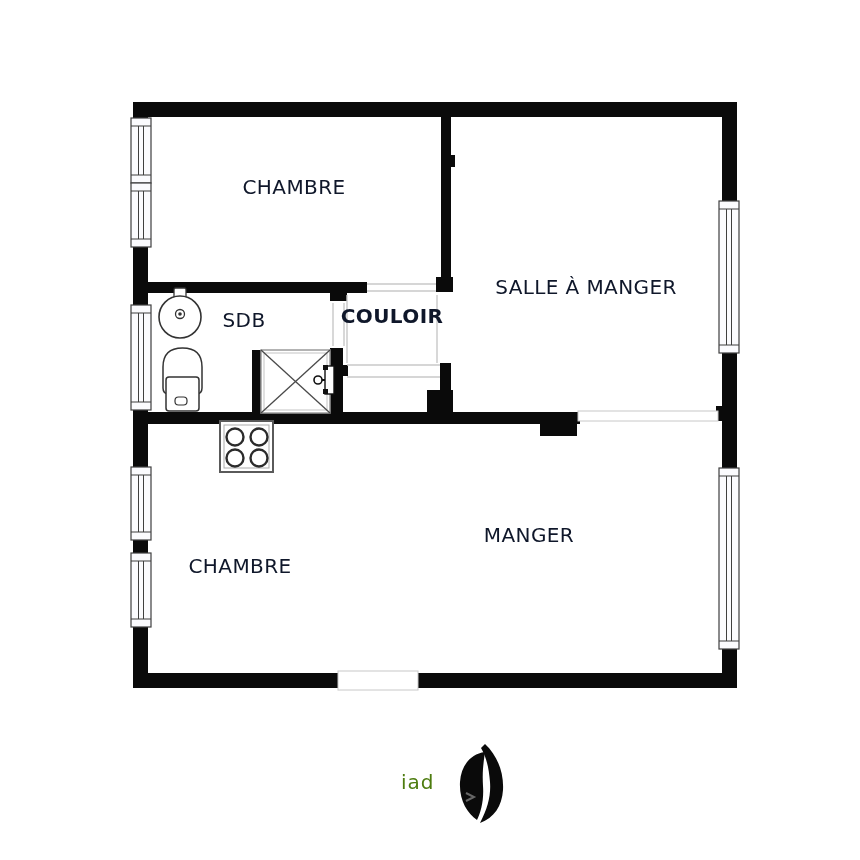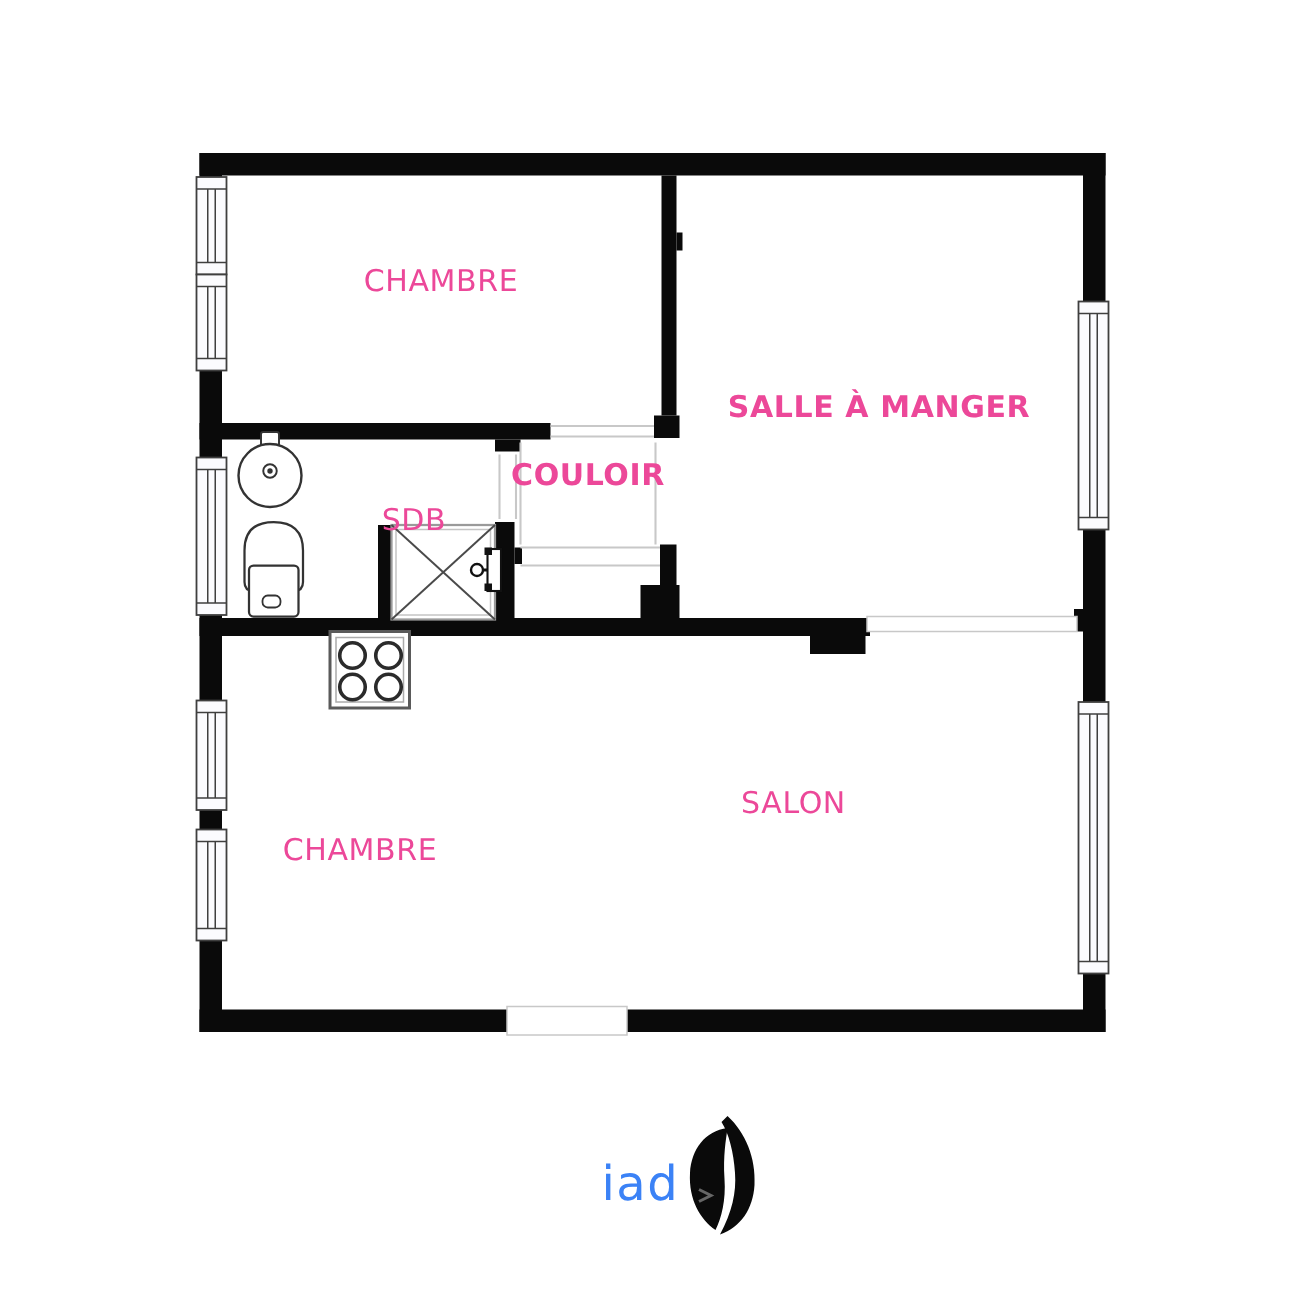--- a/index.html
+++ b/index.html
@@ -1,21 +1,21 @@
 <!DOCTYPE html>
 <html><head>
 <meta charset="utf-8">
 <style>
   html,body{margin:0;padding:0;background:#ffffff;}
   .stage{position:relative;width:860px;height:860px;background:#ffffff;overflow:hidden;
          font-family:"DejaVu Sans",sans-serif;}
   svg.plan{position:absolute;left:0;top:0;}
   .room-label{position:absolute;transform:translate(-50%,-50%);
-              font-size:20px;color:#ec4899;letter-spacing:.4px;white-space:nowrap;}
-  .brand-text{position:absolute;left:401px;top:770px;font-size:32px;color:#3b82f6;letter-spacing:1px;}
+              font-size:20px;color:#0f172a;letter-spacing:.4px;white-space:nowrap;}
+  .brand-text{position:absolute;left:401px;top:770px;font-size:20px;color:#4d7c0f;letter-spacing:1px;}
   .brand-mark{position:absolute;left:456px;top:739px;}
 </style>
 </head>
 <body>
 
 <div class="stage">
 
   <svg class="plan" id="plan-svg" width="860" height="860" viewBox="0 0 860 860">
       <rect x="133" y="102" width="604" height="15" fill="#0a0a0a"></rect>
       <rect x="133" y="102" width="15" height="586" fill="#0a0a0a"></rect>
@@ -98,25 +98,25 @@
       <circle cx="259" cy="458" r="8.5" fill="#ffffff" stroke="#2b2b2b" stroke-width="2.4"></circle>
       <rect x="325" y="366" width="9" height="28" fill="#ffffff" stroke="#111111" stroke-width="1.4"></rect>
       <rect x="323" y="365" width="5" height="5" fill="#111111"></rect>
       <rect x="323" y="389" width="5" height="5" fill="#111111"></rect>
       <line x1="321" y1="380" x2="325" y2="380" stroke="#111111" stroke-width="2"></line>
       <circle cx="318" cy="380" r="4" fill="#ffffff" stroke="#111111" stroke-width="1.6"></circle>
     </svg>
 
   <div>
     <div class="room-label" style="left: 294px; top: 187px;">CHAMBRE</div>
-    <div class="room-label" style="left: 586px; top: 271px; font-weight: bold;">SALLE À MANGER</div>
-    <div class="room-label" style="left: 244px; top: 346px; margin-left: 32px;">SDB</div>
+    <div class="room-label" style="left: 586px; top: 287px;">SALLE À MANGER</div>
+    <div class="room-label" style="left: 244px; top: 320px;">SDB</div>
     <div class="room-label" style="left: 392px; top: 316px; font-weight: bold;">COULOIR</div>
     <div class="room-label" style="left: 240px; top: 566px;">CHAMBRE</div>
-    <div class="room-label" style="left: 529px; top: 535px;">SALON</div>
+    <div class="room-label" style="left: 529px; top: 535px;">MANGER</div>
   </div>
 
   <div>
     <span class="brand-text">iad</span>
     <svg class="brand-mark" width="52" height="88" viewBox="0 0 52 88">
       <path d="M 29 13 C 14 15, 5 27, 4 43 C 3 61, 11 74, 21 81 C 25 73, 28 61, 27 47 C 26 31, 28 21, 29 13 Z" fill="#0a0a0a"></path>
       <path d="M 29 5 C 41 16, 48 33, 47 51 C 46 67, 38 79, 24 84 C 32 69, 35 56, 34 43 C 33 29, 30 17, 25 9 Z" fill="#0a0a0a"></path>
       <polyline points="10,54 18,58 10,62" fill="none" stroke="#666" stroke-width="2"></polyline>
     </svg>
   </div>

